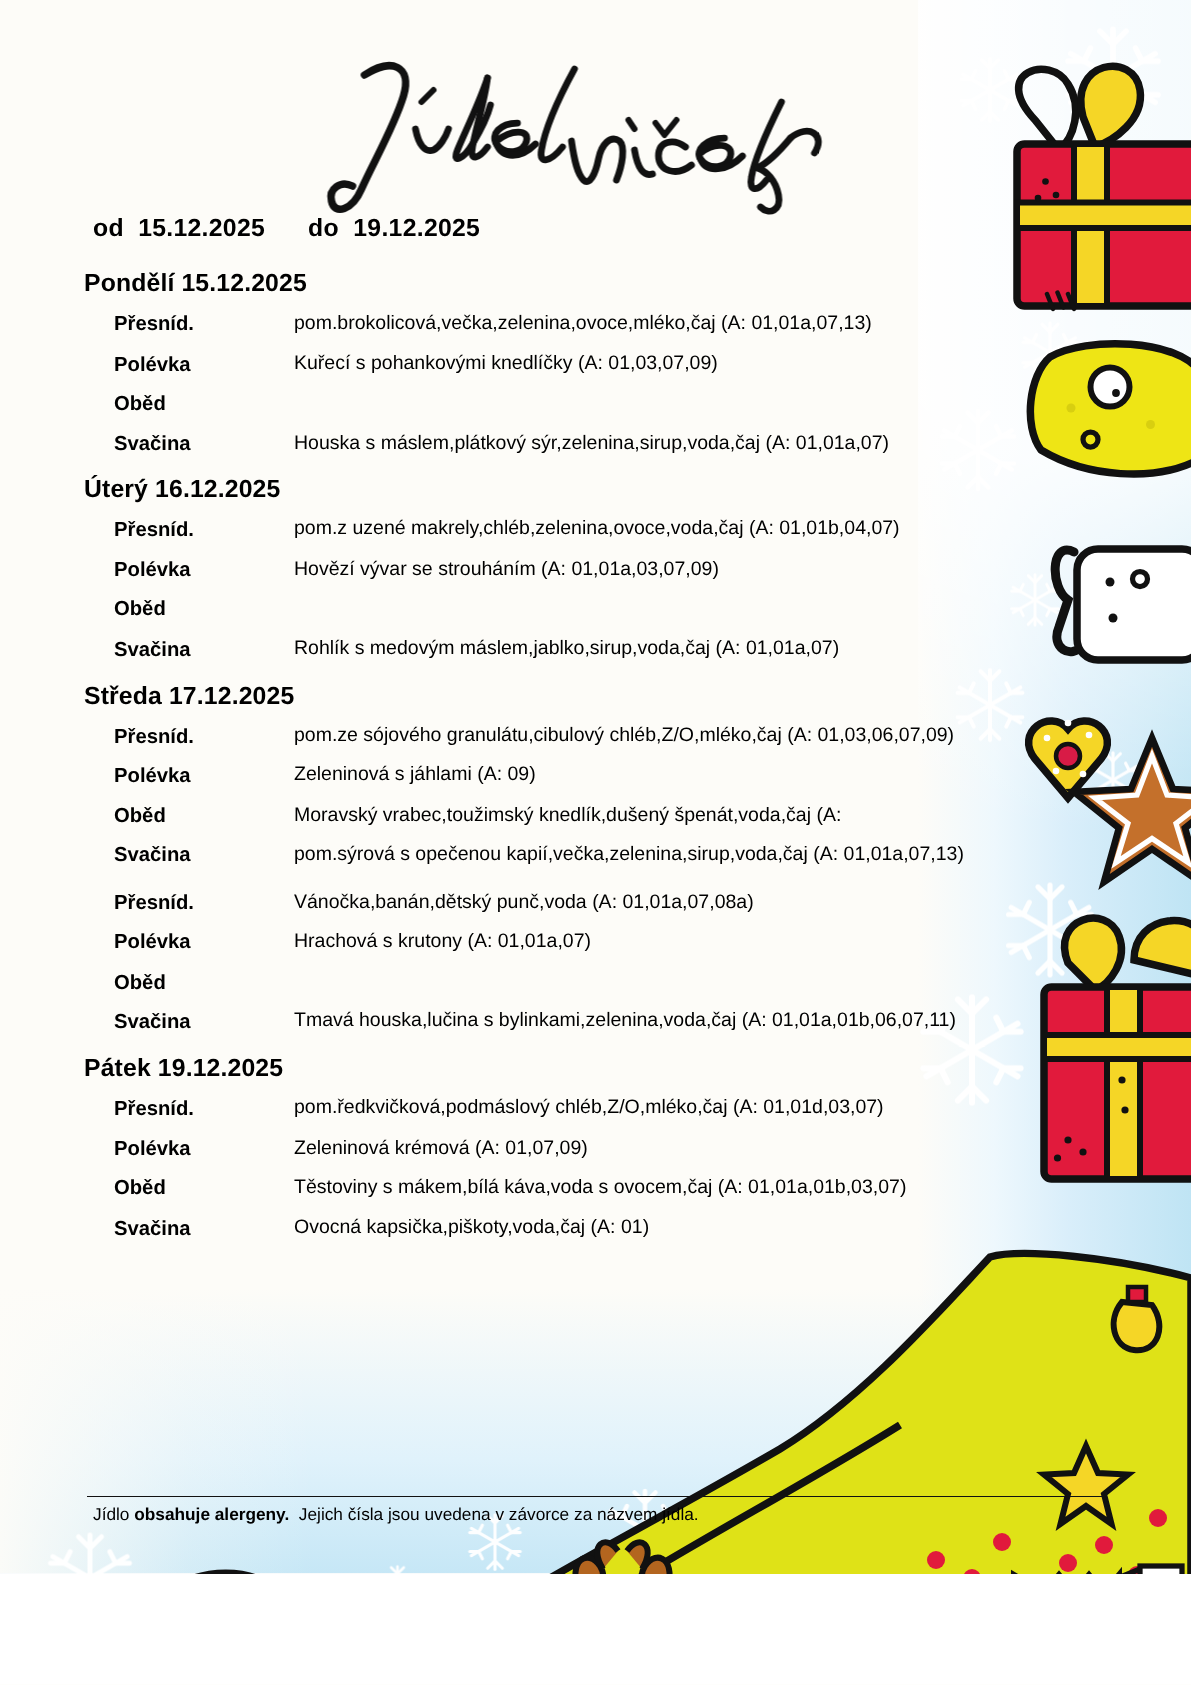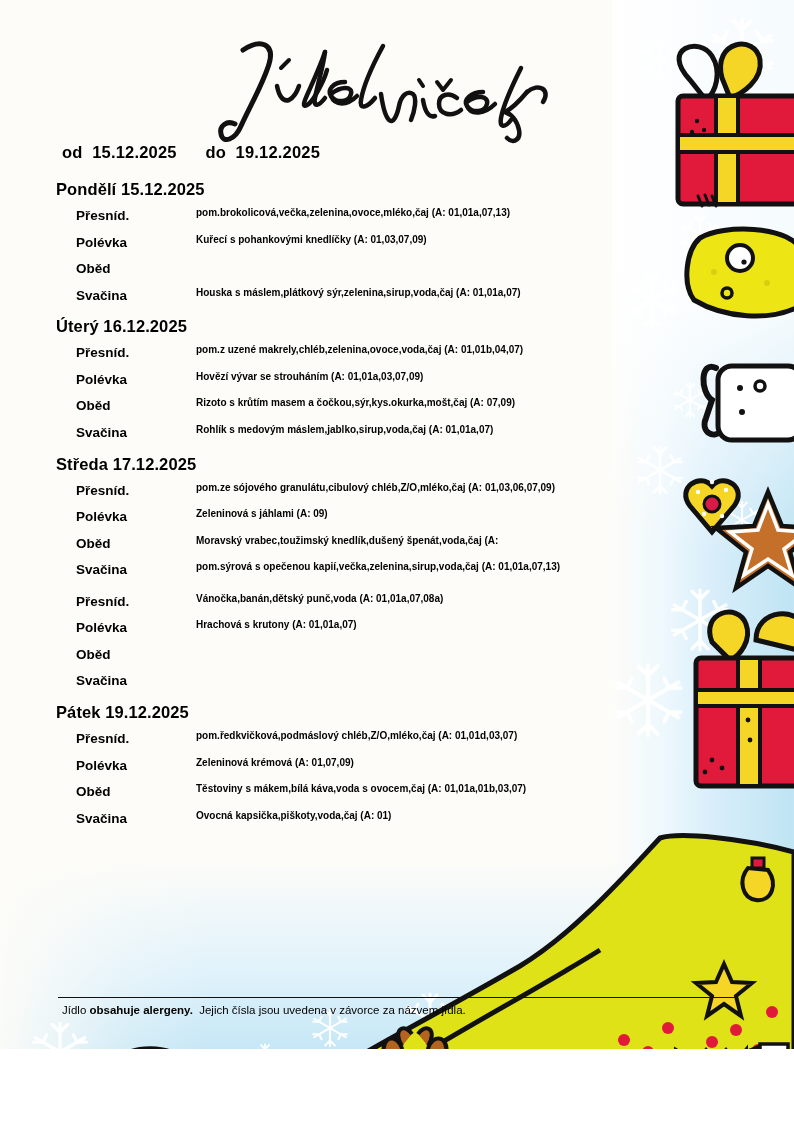--- a/index.html
+++ b/index.html
@@ -103,22 +103,22 @@
   }
   .meal-label {
     flex: 0 0 120px;
     font-size: 13.5px;
     font-weight: bold;
     line-height: 1.45;
     padding-left: 20px;
   }
   .meal-text {
     flex: 1 1 auto;
-    font-size: 10px;
-    font-weight: bold;
+    font-size: 13px;
+    font-weight: normal;
     line-height: 1.45;
     max-width: 500px;
   }
   .day-gap-lg { margin-bottom: 12px; }
 
   
   .footer-rule {
     position: absolute;
     left: 58px;
     top: 997px;
@@ -404,21 +404,20 @@
         <div class="meal">
           <div class="meal-label">Přesníd.</div>
           <div class="meal-text">pom.z uzené makrely,chléb,zelenina,ovoce,voda,čaj  (A: 01,01b,04,07)</div>
         </div>
         <div class="meal">
           <div class="meal-label">Polévka</div>
           <div class="meal-text">Hovězí vývar se strouháním  (A: 01,01a,03,07,09)</div>
         </div>
         <div class="meal">
           <div class="meal-label">Oběd</div>
-          <div class="meal-text">Rizoto s krůtím masem a čočkou,sýr,kys.okurka,mošt,čaj  (A: 07,09)</div>
         </div>
         <div class="meal day-gap-lg">
           <div class="meal-label">Svačina</div>
           <div class="meal-text">Rohlík s medovým máslem,jablko,sirup,voda,čaj  (A: 01,01a,07)</div>
         </div>
       </div>
 
       <div class="day">
         <div class="day-title">Středa 17.12.2025</div>
         <div class="meal">
@@ -446,20 +445,21 @@
         </div>
         <div class="meal">
           <div class="meal-label">Polévka</div>
           <div class="meal-text">Hrachová s krutony  (A: 01,01a,07)</div>
         </div>
         <div class="meal">
           <div class="meal-label">Oběd</div>
         </div>
         <div class="meal day-gap-lg">
           <div class="meal-label">Svačina</div>
+          <div class="meal-text">Tmavá houska,lučina s bylinkami,zelenina,voda,čaj  (A: 01,01a,01b,06,07,11)</div>
         </div>
       </div>
 
       <div class="day">
         <div class="day-title">Pátek 19.12.2025</div>
         <div class="meal">
           <div class="meal-label">Přesníd.</div>
           <div class="meal-text">pom.ředkvičková,podmáslový chléb,Z/O,mléko,čaj  (A: 01,01d,03,07)</div>
         </div>
         <div class="meal">

